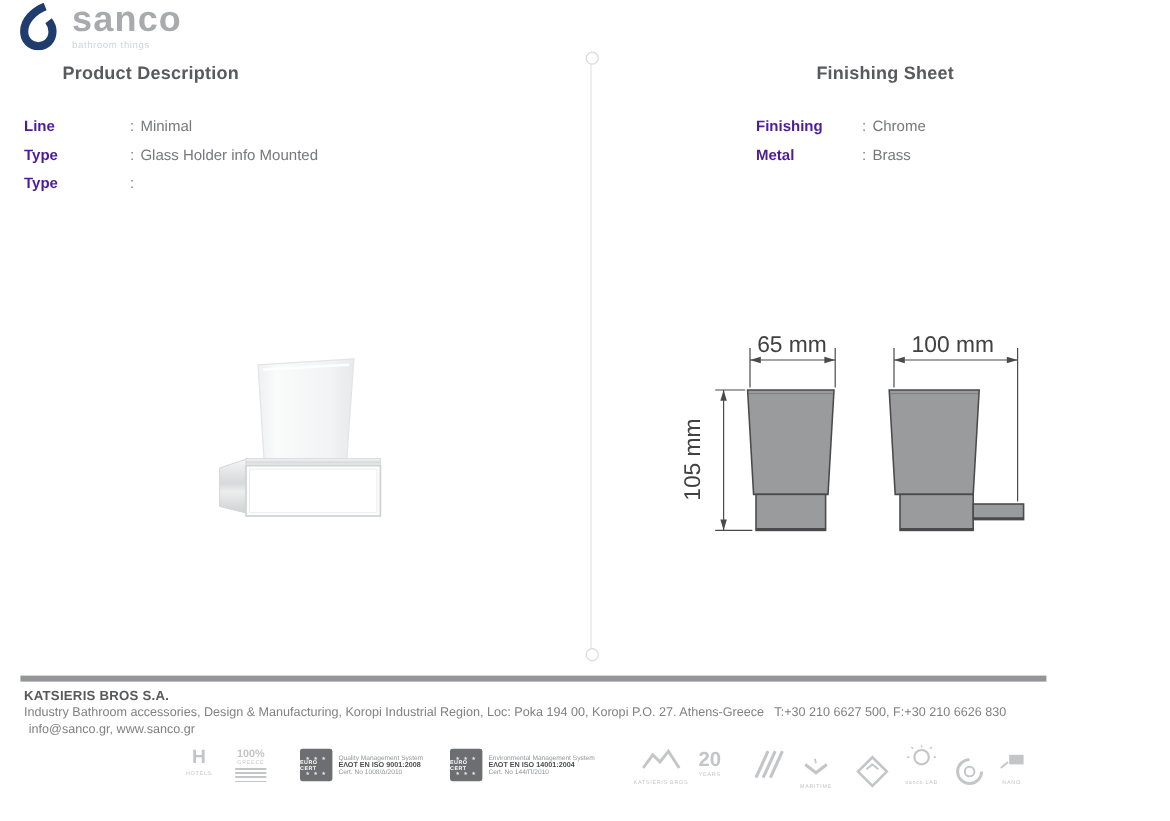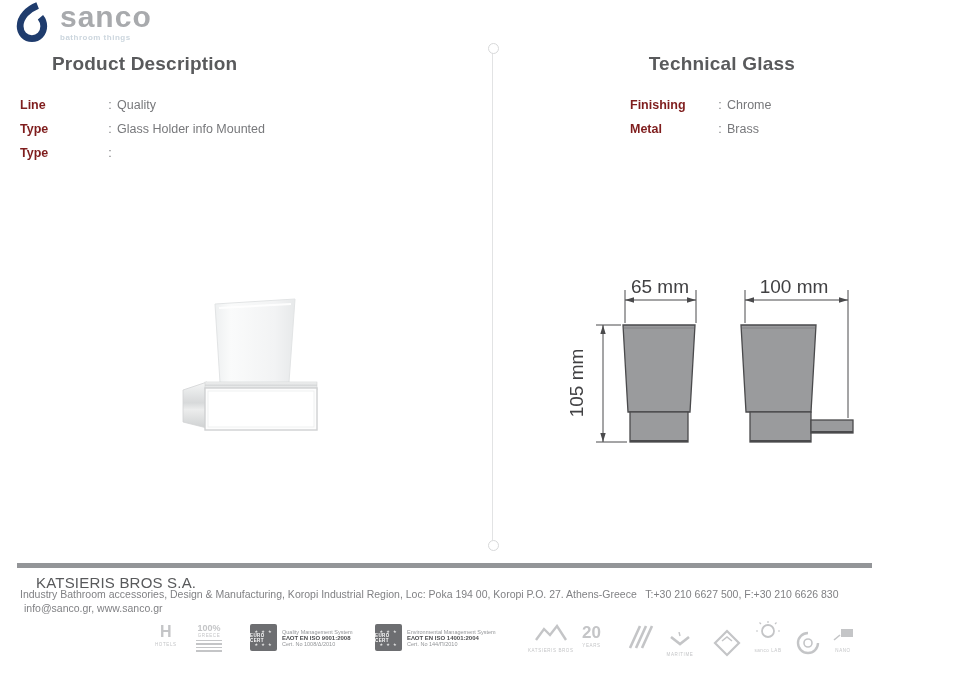--- a/index.html
+++ b/index.html
@@ -5,46 +5,46 @@
   html,body{margin:0;padding:0;background:#ffffff;}
   .page{
     position:relative;width:872px;height:684px;background:#fff;overflow:hidden;
     font-family:"Liberation Sans", sans-serif;color:#58595b;
   }
   
   .logo{position:absolute;left:14px;top:2px;display:flex;align-items:flex-start;}
   .logo svg{display:block;}
   .brand-text{margin-left:12px;line-height:1;}
   .brand-name{font-size:30px;font-weight:700;color:#a8aaad;letter-spacing:1px;line-height:1;}
-  .brand-tagline{font-size:8px;color:#ccd6de;letter-spacing:.5px;margin-top:2px;font-weight:bold;}
-  
-  .heading{position:absolute;top:53px;font-size:19px;font-weight:700;color:#595a5c;letter-spacing:.2px;}
+  .brand-tagline{font-size:8px;color:#ccd6de;letter-spacing:.5px;margin-top:2px;}
+  
+  .heading{position:absolute;top:53px;font-size:15px;font-weight:700;color:#595a5c;letter-spacing:.2px;}
   .heading-left{left:52px;}
   .heading-right{right:77px;}
   
   .vdivider{position:absolute;left:492px;top:52px;width:1px;height:488px;background:#e2e3e4;}
   .vdivider-dot{position:absolute;left:488px;width:9px;height:9px;border:1px solid #d8d9da;border-radius:50%;background:#fff;}
   .dot-top{top:43px;}
   .dot-bottom{top:540px;}
   
   .fields{position:absolute;font-size:12.5px;}
   .fields-left{left:20px;top:98px;width:360px;}
   .fields-right{left:630px;top:98px;width:300px;}
   .field-row{display:grid;grid-template-columns:83px 14px 1fr;margin-bottom:10px;line-height:14px;}
-  .field-label{font-weight:700;color:#7f1d1d;}
+  .field-label{font-weight:700;color:#4c1d95;}
   .field-colon{color:#808184;text-align:center;}
   .field-value{color:#77787b;}
   
   .product-photo{position:absolute;left:175px;top:278px;}
   
   .tech-drawing{position:absolute;left:563px;top:262px;}
   .dim-text{font-family:"Liberation Sans",sans-serif;font-size:19px;fill:#414143;}
   
   .footer-bar{position:absolute;left:17px;top:563px;width:941px;height:5px;background:#939598;}
-  .footer-company{position:absolute;left:36px;top:574px;font-size:15px;font-weight:400;color:#58595b;letter-spacing:.2px;}
+  .footer-company{position:absolute;left:20px;top:574px;font-size:11px;font-weight:700;color:#58595b;letter-spacing:.2px;}
   .footer-line1{position:absolute;left:20px;top:588px;font-size:10.5px;color:#808184;white-space:pre;}
   .footer-line2{position:absolute;left:24px;top:602px;font-size:10.5px;color:#808184;}
   
   .certs{position:absolute;left:0;top:618px;width:975px;height:55px;color:#c4c5c7;}
   .cert{position:absolute;top:6px;text-align:center;}
   .cert .big{font-weight:700;color:#c4c5c7;line-height:1;}
   .cert .cap{font-size:4.5px;letter-spacing:.6px;color:#c4c5c7;margin-top:2px;}
   .badge-group{display:flex;align-items:center;text-align:left;}
   .badge-square{width:27px;height:27px;background:#6d6e71;border-radius:2px;color:#fff;
     display:flex;flex-direction:column;align-items:center;justify-content:center;flex:0 0 auto;}
@@ -66,31 +66,31 @@
     <svg width="34" height="40" viewBox="0 0 36 42">
       <path d="M25 3.5 C15 7.5 6.5 15.5 6.5 25.5 C6.5 33 12 38.5 19 38.5 C26 38.5 31.5 33 31.5 25.5 C31.5 21.5 30.3 18.8 28 16" fill="none" stroke="#1f3c6d" stroke-width="7.2" stroke-linecap="butt"></path>
     </svg>
     <div class="brand-text">
       <div class="brand-name">sanco</div>
       <div class="brand-tagline">bathroom things</div>
     </div>
   </div>
 
   <div class="heading heading-left">Product Description</div>
-  <div class="heading heading-right">Technical Glass</div>
+  <div class="heading heading-right">Finishing Sheet</div>
 
   <div class="vdivider"></div>
   <div class="vdivider-dot dot-top"></div>
   <div class="vdivider-dot dot-bottom"></div>
 
   <div class="fields fields-left">
     <div class="field-row">
       <span class="field-label">Line</span>
       <span class="field-colon">:</span>
-      <span class="field-value">Quality</span>
+      <span class="field-value">Minimal</span>
     </div>
     <div class="field-row">
       <span class="field-label">Type</span>
       <span class="field-colon">:</span>
       <span class="field-value">Glass Holder info Mounted</span>
     </div>
     <div class="field-row">
       <span class="field-label">Type</span>
       <span class="field-colon">:</span>
     </div>

